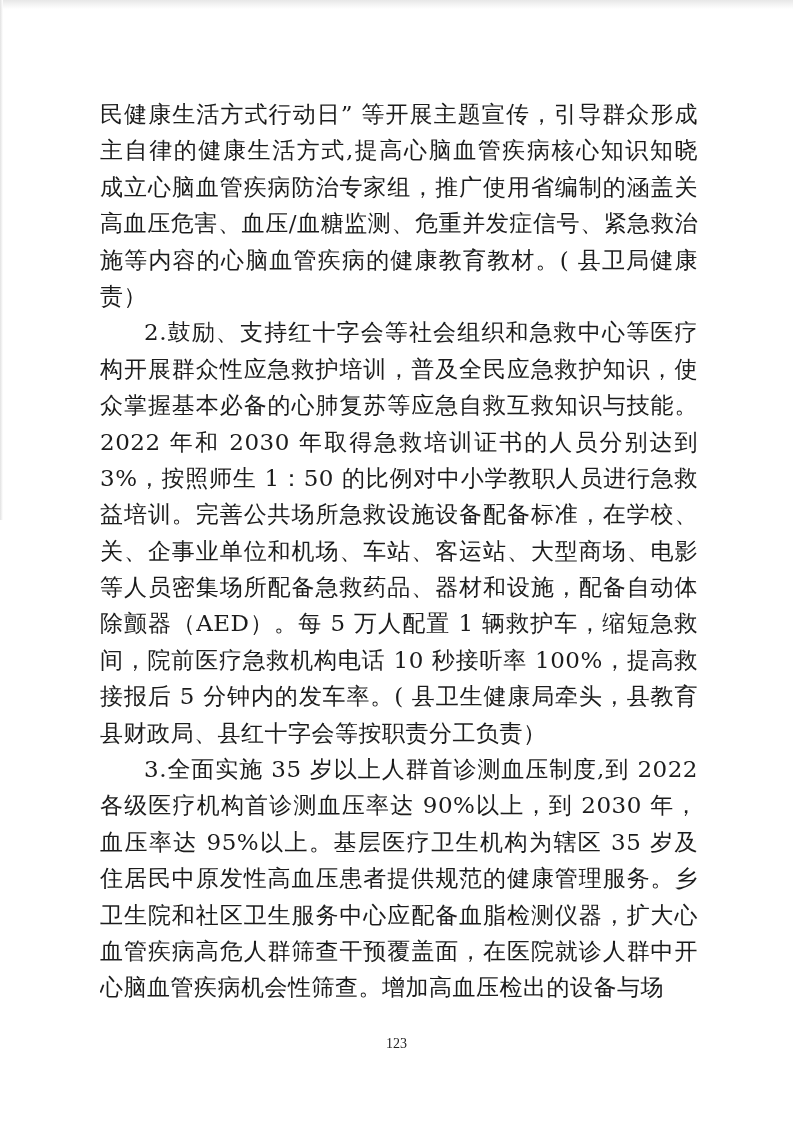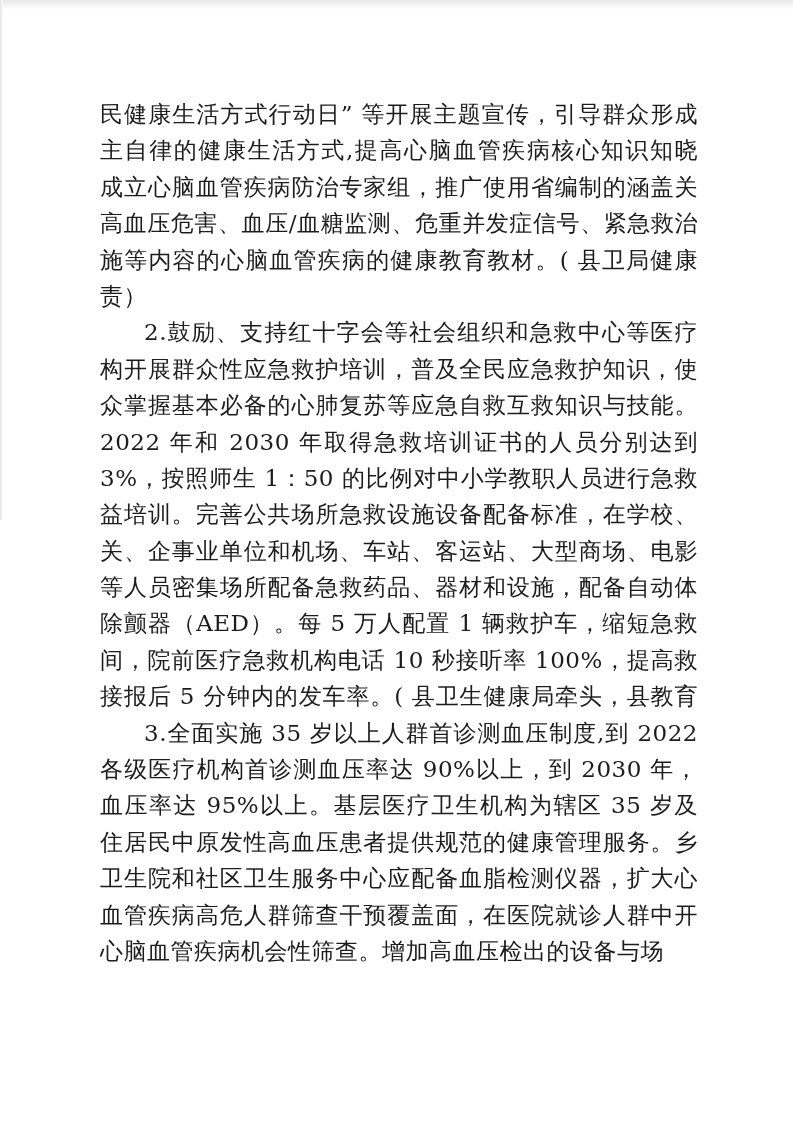--- a/index.html
+++ b/index.html
@@ -89,25 +89,27 @@
         <div class="line justify">构开展群众性应急救护培训，普及全民应急救护知识，使公</div>
         <div class="line justify">众掌握基本必备的心肺复苏等应急自救互救知识与技能。到</div>
         <div class="line justify">2022 年和 2030 年取得急救培训证书的人员分别达到 1%和</div>
         <div class="line justify">3%，按照师生 1：50 的比例对中小学教职人员进行急救员公</div>
         <div class="line justify">益培训。完善公共场所急救设施设备配备标准，在学校、机</div>
         <div class="line justify">关、企事业单位和机场、车站、客运站、大型商场、电影院</div>
         <div class="line justify">等人员密集场所配备急救药品、器材和设施，配备自动体外</div>
         <div class="line justify">除颤器（AED）。每 5 万人配置 1 辆救护车，缩短急救反应时</div>
         <div class="line justify">间，院前医疗急救机构电话 10 秒接听率 100%，提高救护车</div>
         <div class="line justify">接报后 5 分钟内的发车率。( 县卫生健康局牵头，县教育局、</div>
+        <div class="line last">县财政局、县红十字会等按职责分工负责）</div>
       </div>
       <div class="paragraph">
         <div class="line justify indent">3.全面实施 35 岁以上人群首诊测血压制度,到 2022 年,</div>
         <div class="line justify">各级医疗机构首诊测血压率达 90%以上，到 2030 年，首诊测</div>
         <div class="line justify">血压率达 95%以上。基层医疗卫生机构为辖区 35 岁及以上常</div>
         <div class="line justify">住居民中原发性高血压患者提供规范的健康管理服务。乡镇</div>
         <div class="line justify">卫生院和社区卫生服务中心应配备血脂检测仪器，扩大心脑</div>
         <div class="line justify">血管疾病高危人群筛查干预覆盖面，在医院就诊人群中开展</div>
         <div class="line last">心脑血管疾病机会性筛查。增加高血压检出的设备与场所。</div>
       </div>
     </div>
 
+  <div class="page-number">123</div>
 </div>
 
 </body></html>

